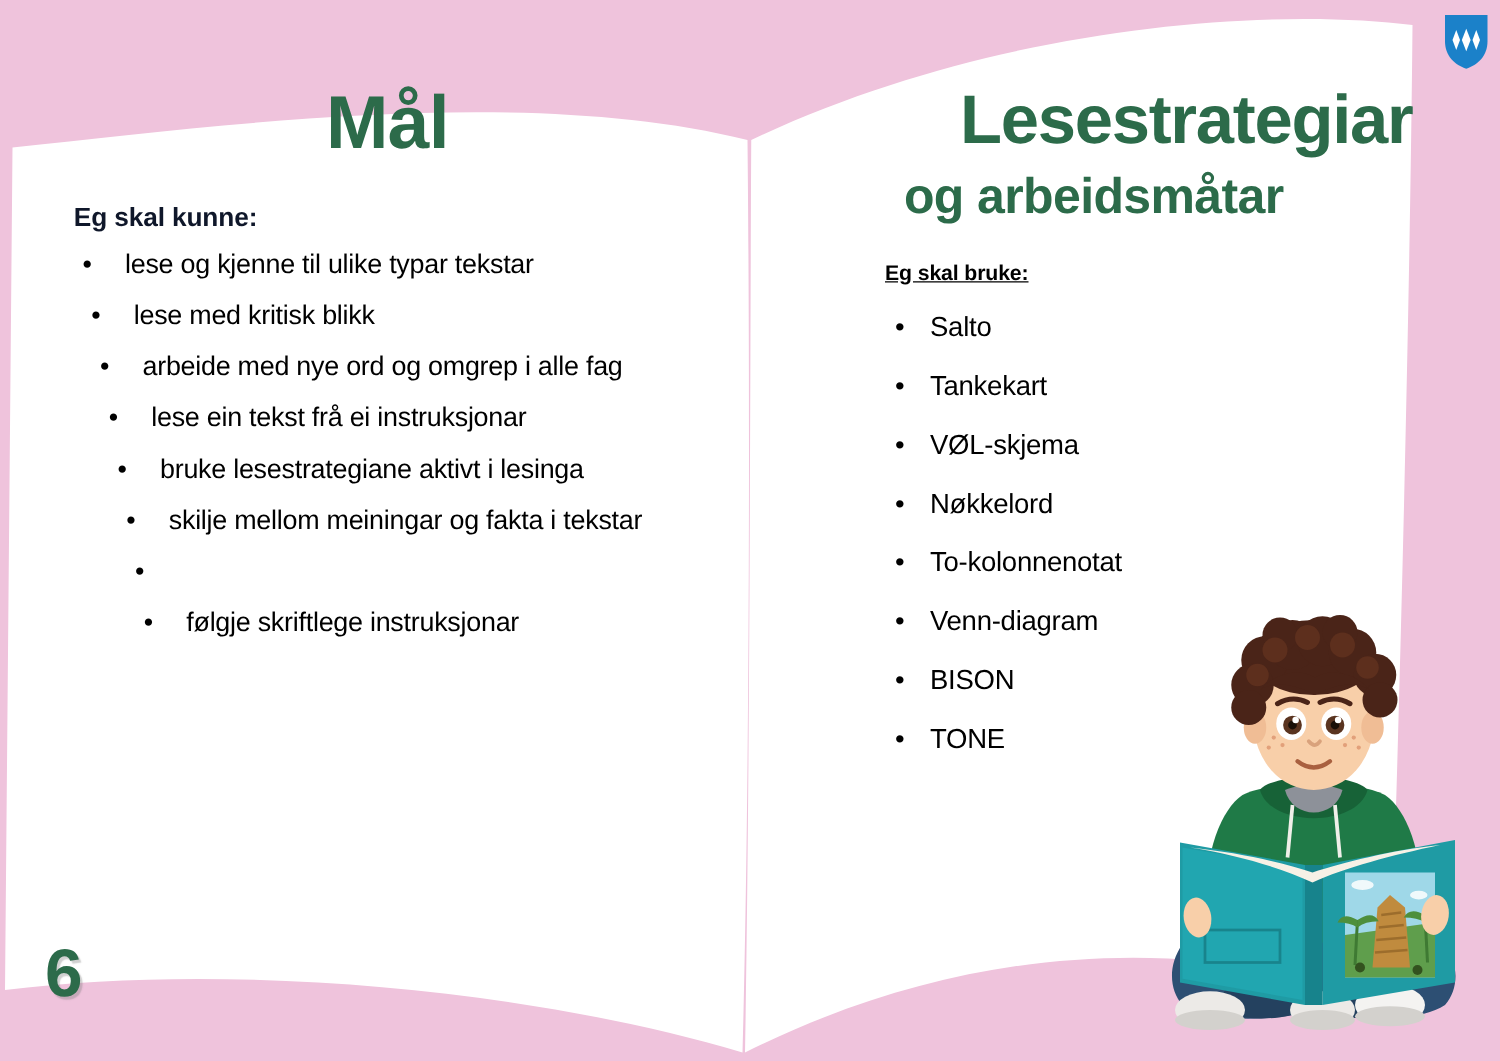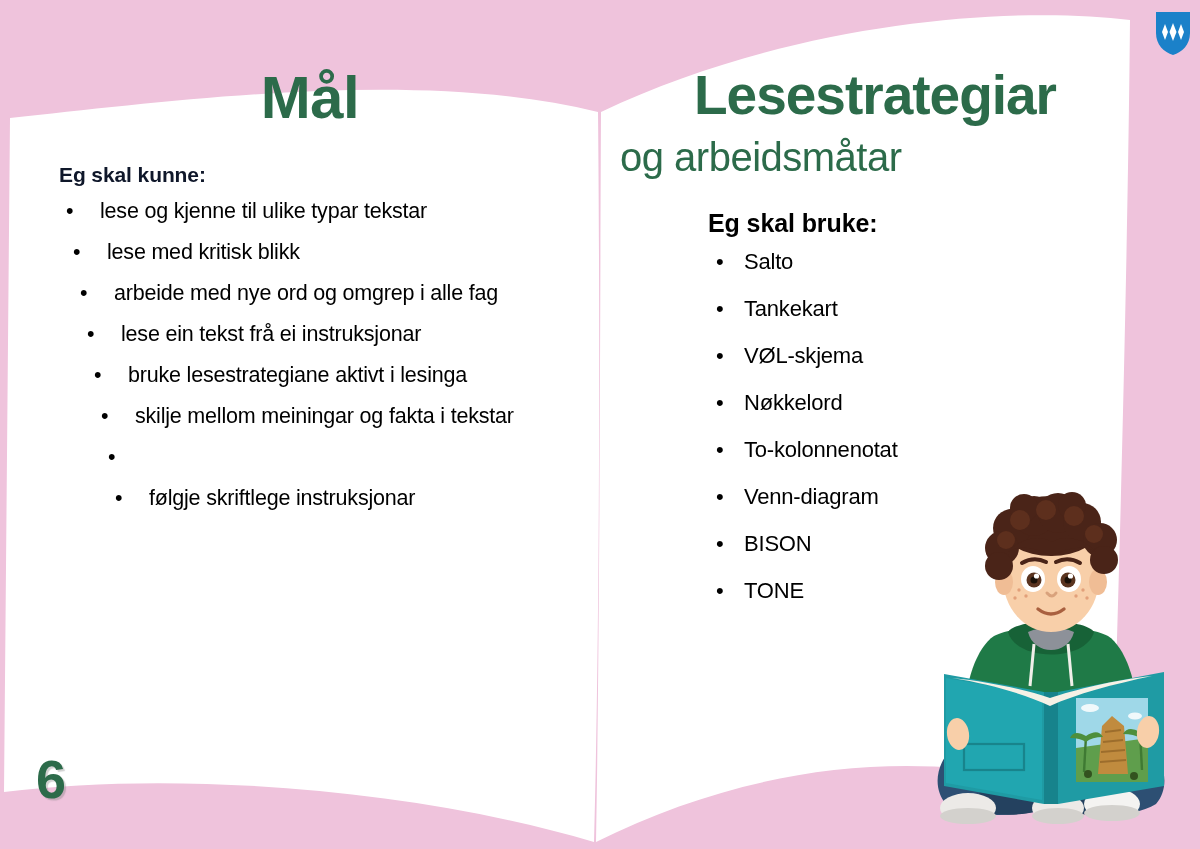--- a/index.html
+++ b/index.html
@@ -103,47 +103,48 @@
     left: 620px;
     top: 0;
     width: 580px;
     height: 849px;
   }
   .title-lese {
     position: absolute;
     left: 0;
     top: 68px;
     width: 510px;
-    text-align: center;
+    text-align: right;
     font-size: 55px;
     font-weight: bold;
     color: #2c6b4a;
     line-height: 1;
     letter-spacing: -1px;
   }
   .title-lese-sub {
     position: absolute;
     left: 0;
     top: 137px;
     width: 510px;
-    text-align: left;
+    text-align: center;
     font-size: 40px;
-    font-weight: normal;
+    font-weight: bold;
     color: #2c6b4a;
     line-height: 1;
     letter-spacing: -0.5px;
   }
   .lead-right {
     position: absolute;
     left: 88px;
     top: 209px;
-    font-size: 25px;
+    font-size: 17px;
     font-weight: bold;
     color: #000000;
     letter-spacing: -0.1px;
+    text-decoration: underline;
   }
   .right-list {
     position: absolute;
     left: 0;
     top: 250px;
     width: 580px;
     list-style: none;
     margin: 0;
     padding: 0;
   }

